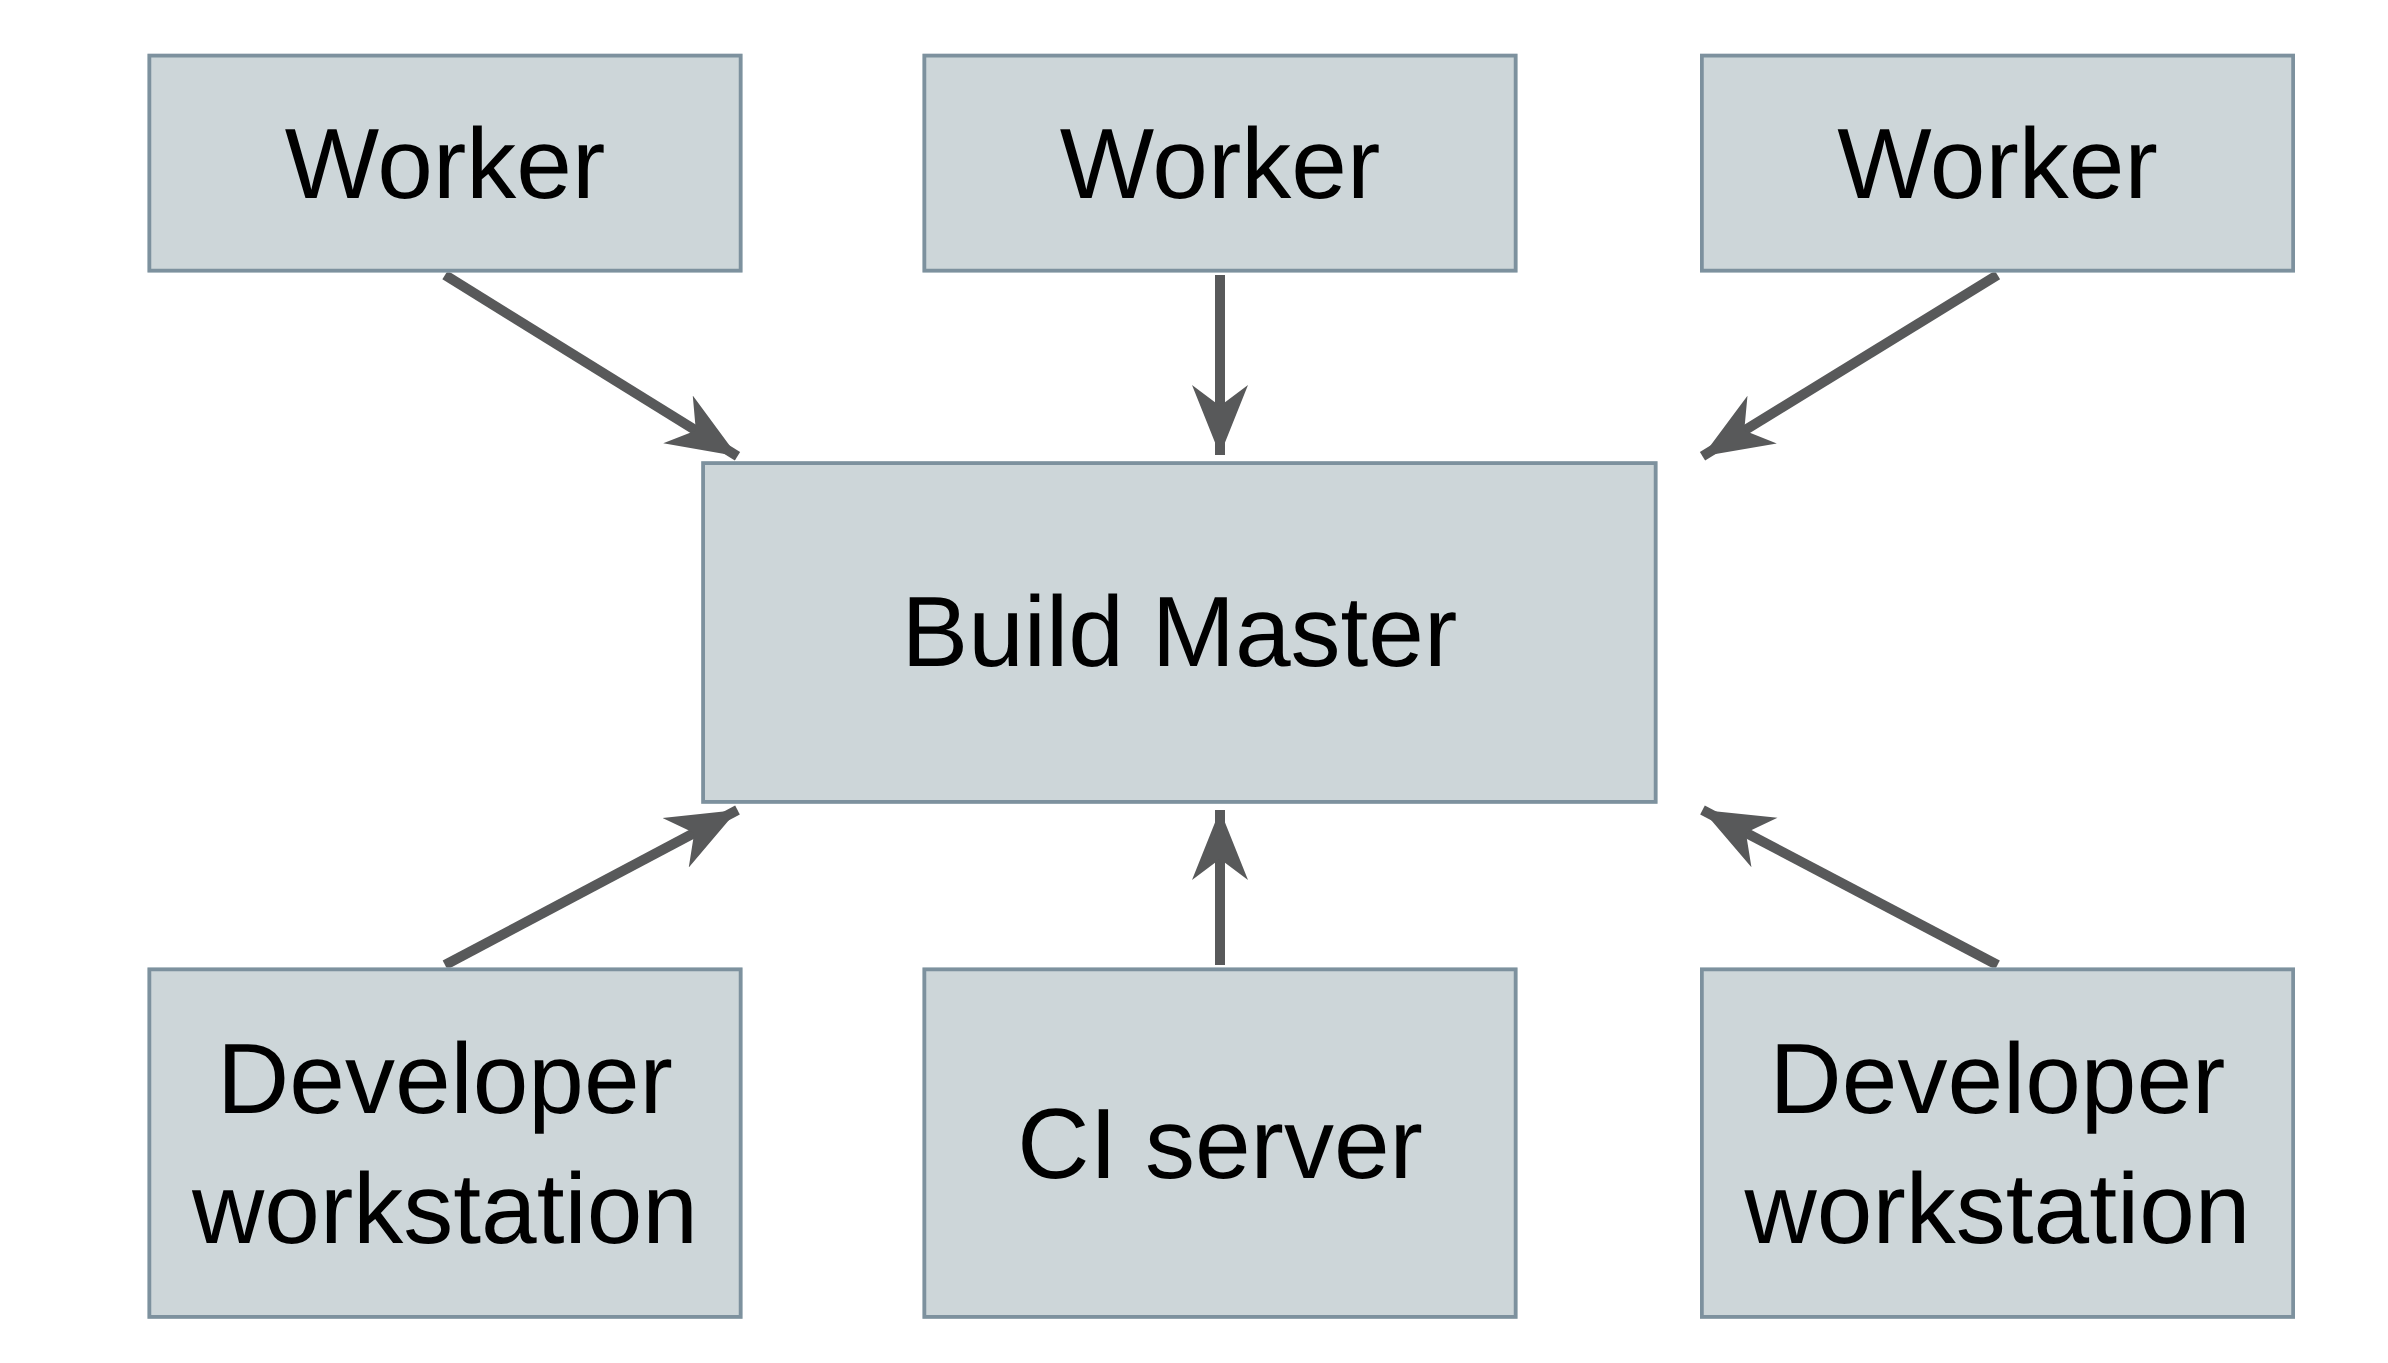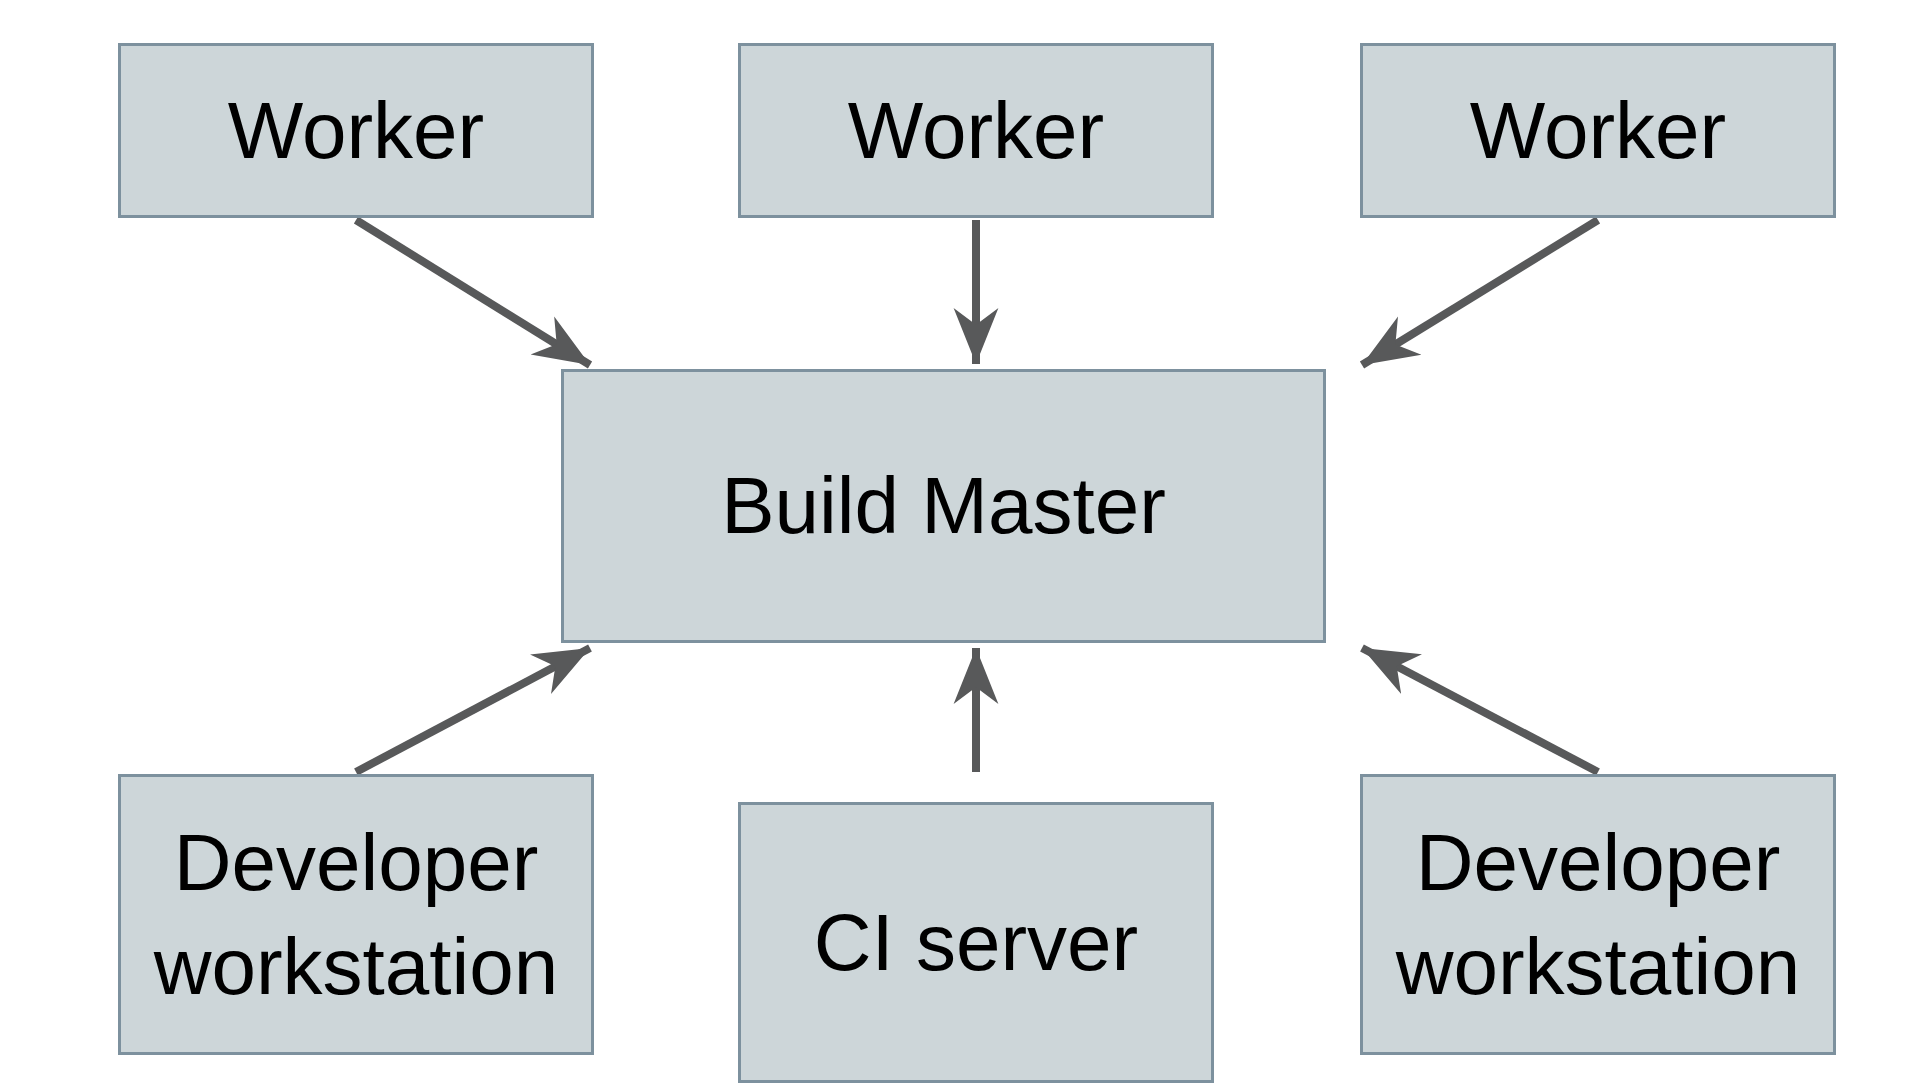--- a/index.html
+++ b/index.html
@@ -38,21 +38,21 @@
     padding: 0 10px;
   }
   
   .node.worker-1      { left: 118px;  top: 43px;  width: 476px; height: 175px; }
   .node.worker-2      { left: 738px;  top: 43px;  width: 476px; height: 175px; }
   .node.worker-3      { left: 1360px; top: 43px;  width: 476px; height: 175px; }
   
   .node.build-master  { left: 561px;  top: 369px; width: 765px; height: 274px; }
   
   .node.dev-ws-left   { left: 118px;  top: 774px; width: 476px; height: 281px; }
-  .node.ci-server     { left: 738px;  top: 802px; width: 476px; height: 281px; }
+  .node.ci-server     { left: 738px;  top: 774px; width: 476px; height: 281px; }
   .node.dev-ws-right  { left: 1360px; top: 774px; width: 476px; height: 281px; }
 
   .edge {
     stroke: #58595a;
     stroke-width: 8;
     fill: none;
   }
 </style>
 </head>
 <body>

